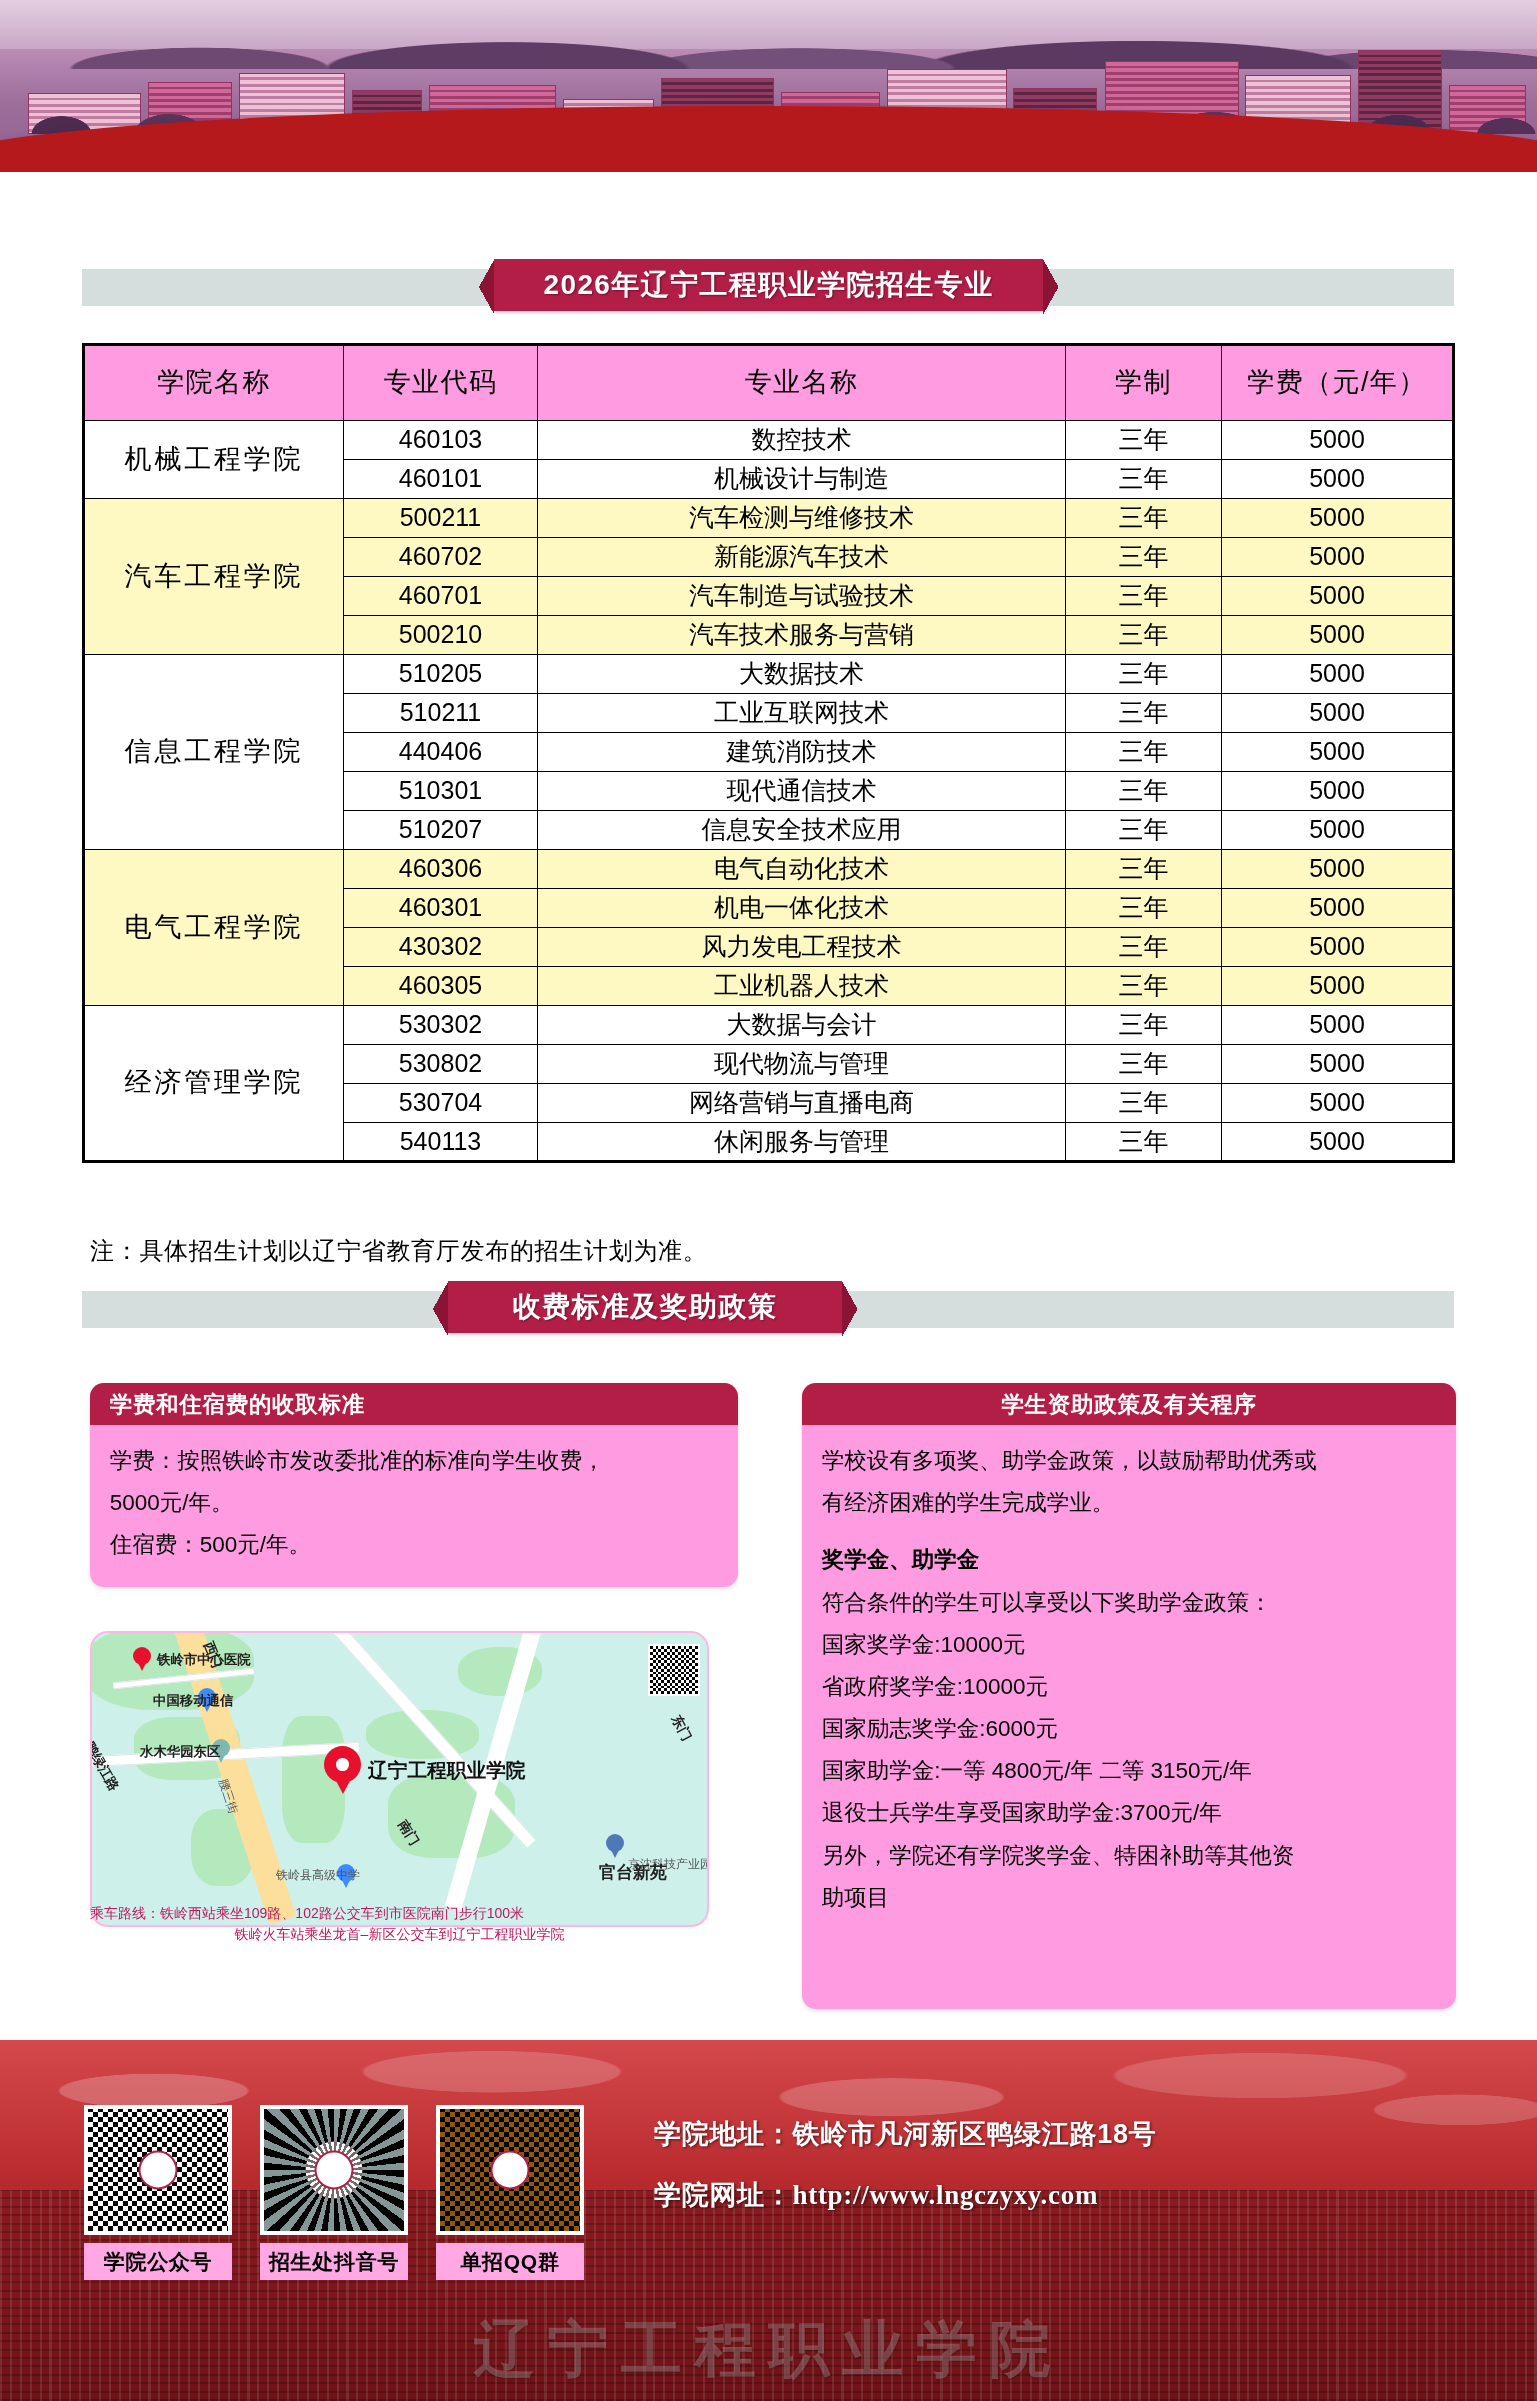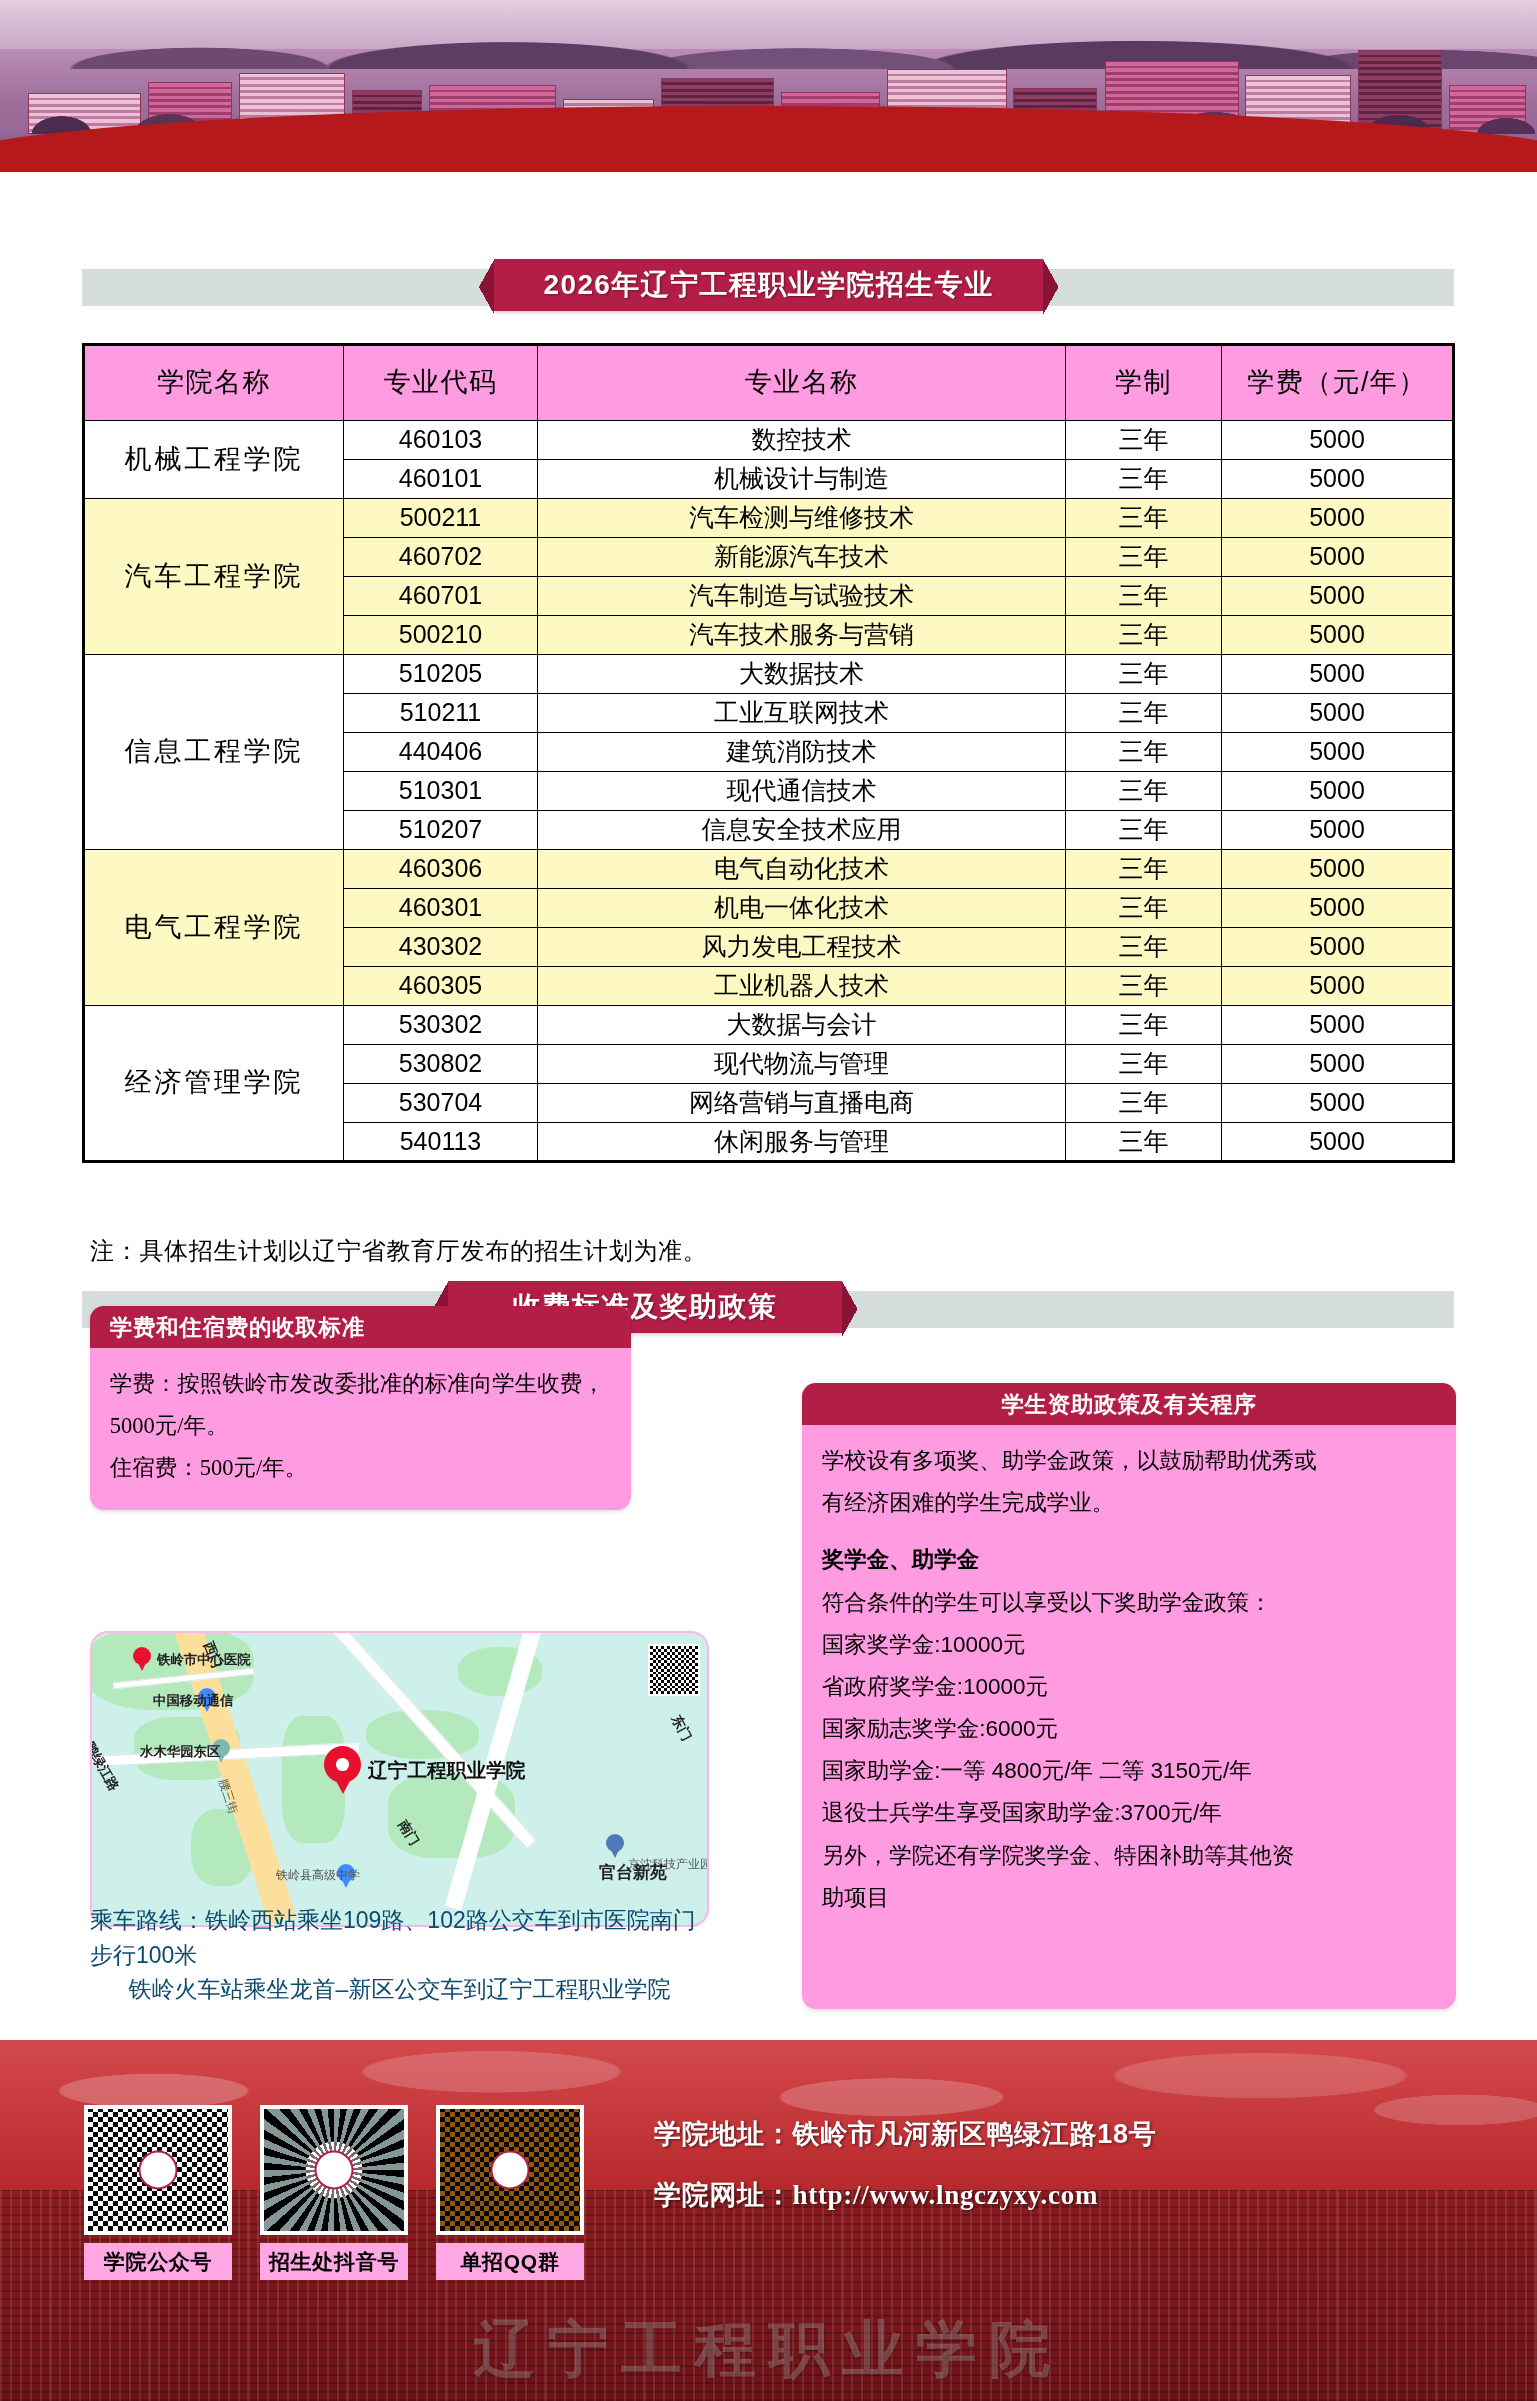--- a/index.html
+++ b/index.html
@@ -178,21 +178,21 @@
   .map-qr {
     position:absolute; right:7px; top:11.3px; width:52px; height:52px;
     background:
       repeating-linear-gradient(90deg,#000 0 2.8px,#fff 2.8px 5.6px),
       repeating-linear-gradient(0deg,#000 0 2.8px,#fff 2.8px 5.6px);
     background-blend-mode: difference;
     border:2.1px solid #fff;
   }
   .bus-route {
     position:absolute; left:90px; top:1903px; width:619px;
-    font-size: 23px; color:#0c4a6e; line-height:1.5; text-align:center;
+    font-size: 14px; color:#be185d; line-height:1.5; text-align:center;
   }
   .bus-route .l1 { text-align:left; }
   .bus-route .l2 { text-align:center; }
 
   
   .footer {
     position:absolute; left:0; top:2040px; width:1537px; height:361px;
     overflow:hidden;
     background: linear-gradient(180deg,#d4494c 0%, #b92b2f 38%, #8e1d22 70%, #6b1419 100%);
   }
@@ -433,21 +433,21 @@
 
 <div class="table-note">注：具体招生计划以辽宁省教育厅发布的招生计划为准。</div>
 
 <div class="ribbon-wrap" style="top:1281px;">
   <div class="ribbon-grey"></div>
   <div class="ribbon-red" style="left:366px; width:394px;">
     <span>收费标准及奖助政策</span>
   </div>
 </div>
 
-<div class="card" style="left:90px; top:1306px; width:541px; height:204px;font-family:Liberation Serif, serif;">
+<div class="card" style="left:90px; top:1383px; width:648px; height:204px;">
   <div class="card-head" style="padding-left:19.7px;">学费和住宿费的收取标准</div>
   <div class="card-body">
     <p>学费：按照铁岭市发改委批准的标准向学生收费，</p>
     <p>5000元/年。</p>
     <p>住宿费：500元/年。</p>
   </div>
 </div>
 
 <div class="card" style="left:802px; top:1383px; width:654px; height:626px;">
   <div class="card-head" style="justify-content:center;">学生资助政策及有关程序</div>

